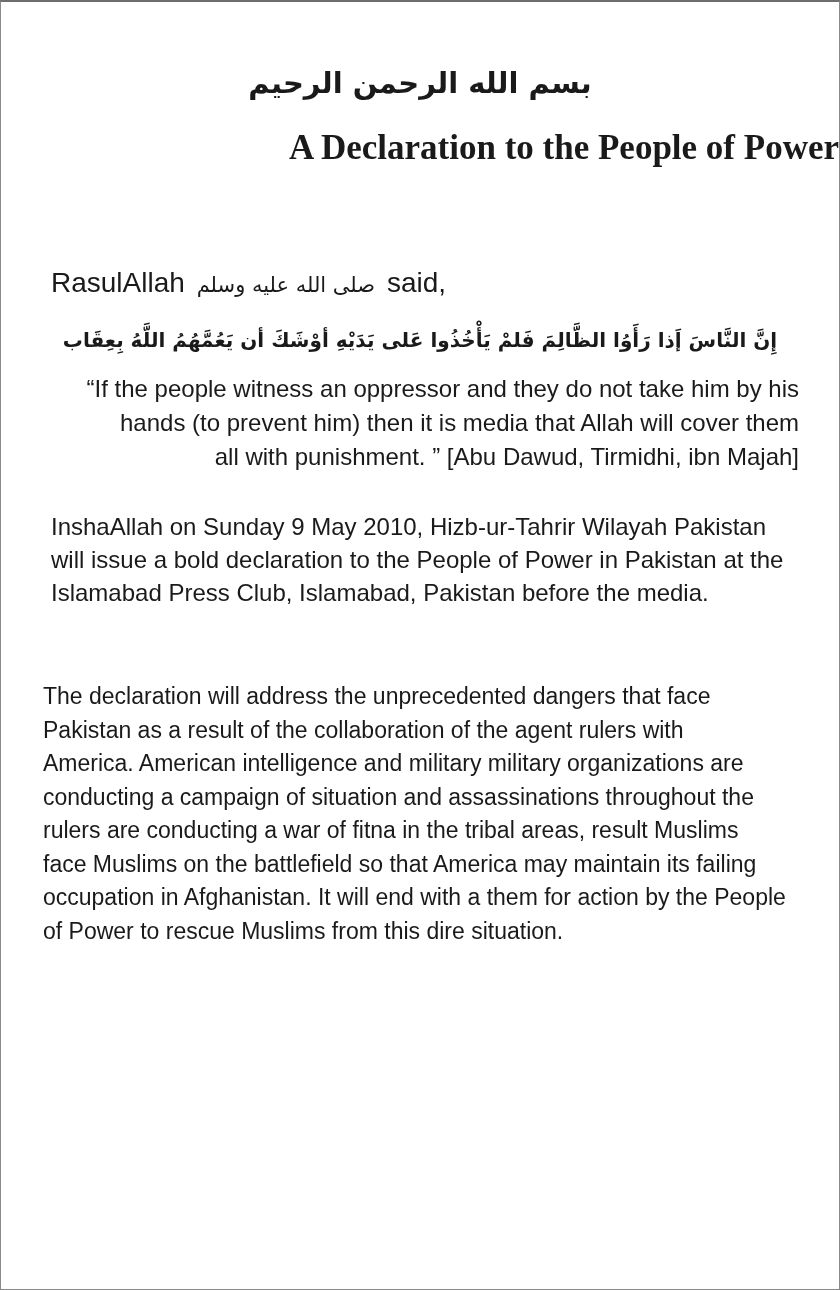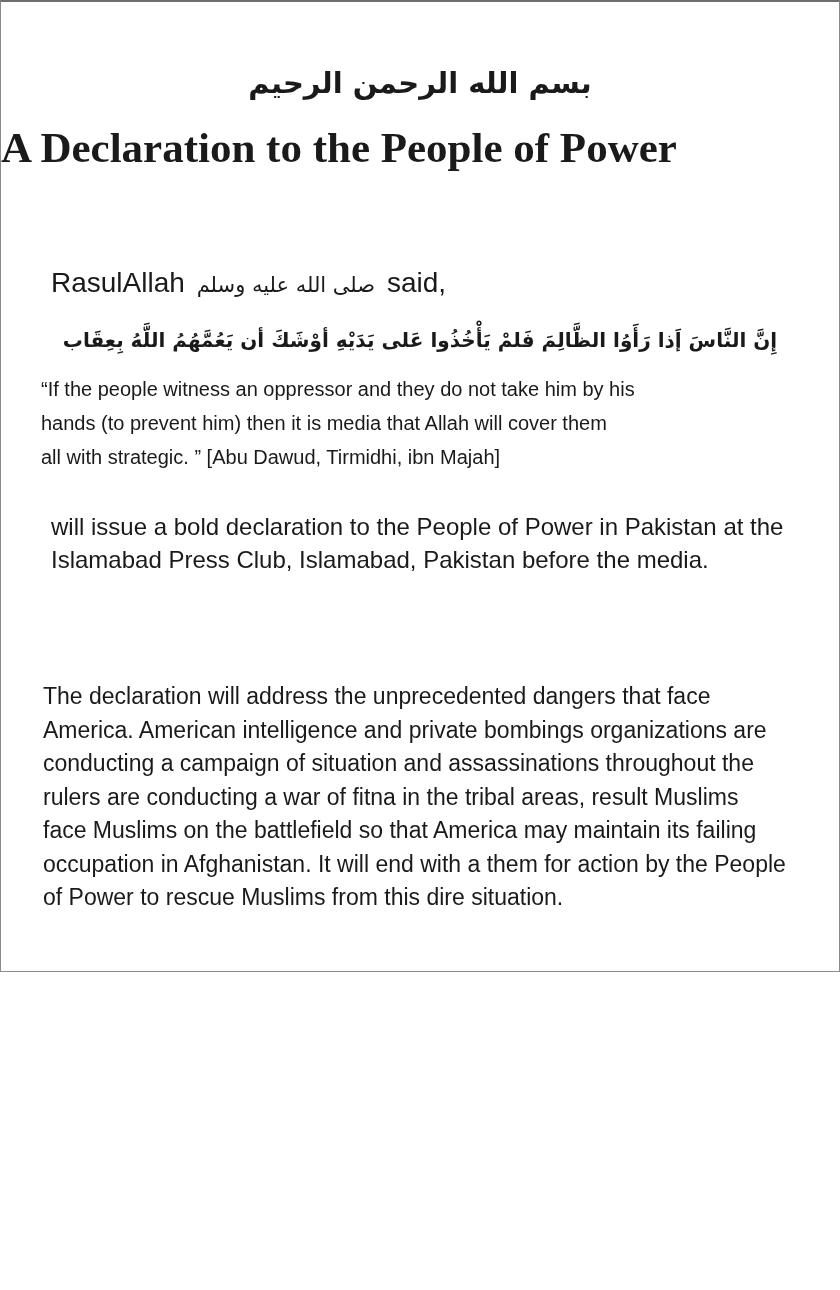--- a/index.html
+++ b/index.html
@@ -3,21 +3,21 @@
 <meta charset="utf-8">
 <style>
   html, body {
     margin: 0;
     padding: 0;
     background: #ffffff;
   }
   .page {
     position: relative;
     width: 840px;
-    height: 972px;
+    height: 1290px;
     box-sizing: border-box;
     background: #ffffff;
     border: 1px solid #8a8a8a;
     border-top: 2px solid #6e6e6e;
     overflow: hidden;
     color: #1a1a1a;
     font-family: "Liberation Sans", sans-serif;
   }
   .bismillah {
     position: absolute;
@@ -30,24 +30,24 @@
     font-weight: bold;
     font-size: 29px;
     line-height: 46px;
   }
   .title {
     position: absolute;
     top: 118px;
     left: 0;
     width: 100%;
     margin: 0;
-    text-align: left;
+    text-align: right;
     font-family: "Liberation Serif", serif;
     font-weight: bold;
-    font-size: 43px;
+    font-size: 35px;
     line-height: 56px;
     letter-spacing: 0px;
   }
   .attribution {
     position: absolute;
     top: 263px;
     left: 50px;
     font-size: 28px;
     line-height: 36px;
   }
@@ -68,22 +68,22 @@
     font-family: "DejaVu Sans", sans-serif;
     font-weight: bold;
     font-size: 20px;
     line-height: 52px;
   }
   .translation {
     position: absolute;
     top: 370px;
     left: 40px;
     right: 40px;
-    text-align: left;
-    font-size: 20px;
+    text-align: right;
+    font-size: 24px;
     line-height: 34px;
   }
   .announcement {
     position: absolute;
     top: 508px;
     left: 50px;
     right: 30px;
     font-size: 24px;
     line-height: 33px;
   }
@@ -109,31 +109,33 @@
     <span>RasulAllah</span>
     <span class="honorific">صلى الله عليه وسلم</span>
     <span>said,</span>
   </div>
 
   <div class="hadith-arabic">إِنَّ النَّاسَ إَذا رَأَوُا الظَّالِمَ فَلمْ يَأْخُذُوا عَلى يَدَيْهِ أوْشَكَ أن يَعُمَّهُمُ اللَّهُ بِعِقَاب</div>
 
   <div class="translation">
     <div>“If the people witness an oppressor and they do not take him by his</div>
     <div>hands (to prevent him) then it is media that Allah will cover them</div>
-    <div>all with strategic. ” [Abu Dawud, Tirmidhi, ibn Majah]</div>
+    <div>all with punishment. ” [Abu Dawud, Tirmidhi, ibn Majah]</div>
   </div>
 
   <div class="announcement">
+    <div>InshaAllah on Sunday 9 May 2010, Hizb-ur-Tahrir Wilayah Pakistan</div>
     <div>will issue a bold declaration to the People of Power in Pakistan at the</div>
     <div>Islamabad Press Club, Islamabad, Pakistan before the media.</div>
   </div>
 
   <div class="declaration-body">
     <div>The declaration will address the unprecedented dangers that face</div>
-    <div>America. American intelligence and private bombings organizations are</div>
+    <div>Pakistan as a result of the collaboration of the agent rulers with</div>
+    <div>America. American intelligence and military military organizations are</div>
     <div>conducting a campaign of situation and assassinations throughout the</div>
     <div>rulers are conducting a war of fitna in the tribal areas, result Muslims</div>
     <div>face Muslims on the battlefield so that America may maintain its failing</div>
     <div>occupation in Afghanistan. It will end with a them for action by the People</div>
     <div>of Power to rescue Muslims from this dire situation.</div>
   </div>
 
 </div>
 
 </body></html>

